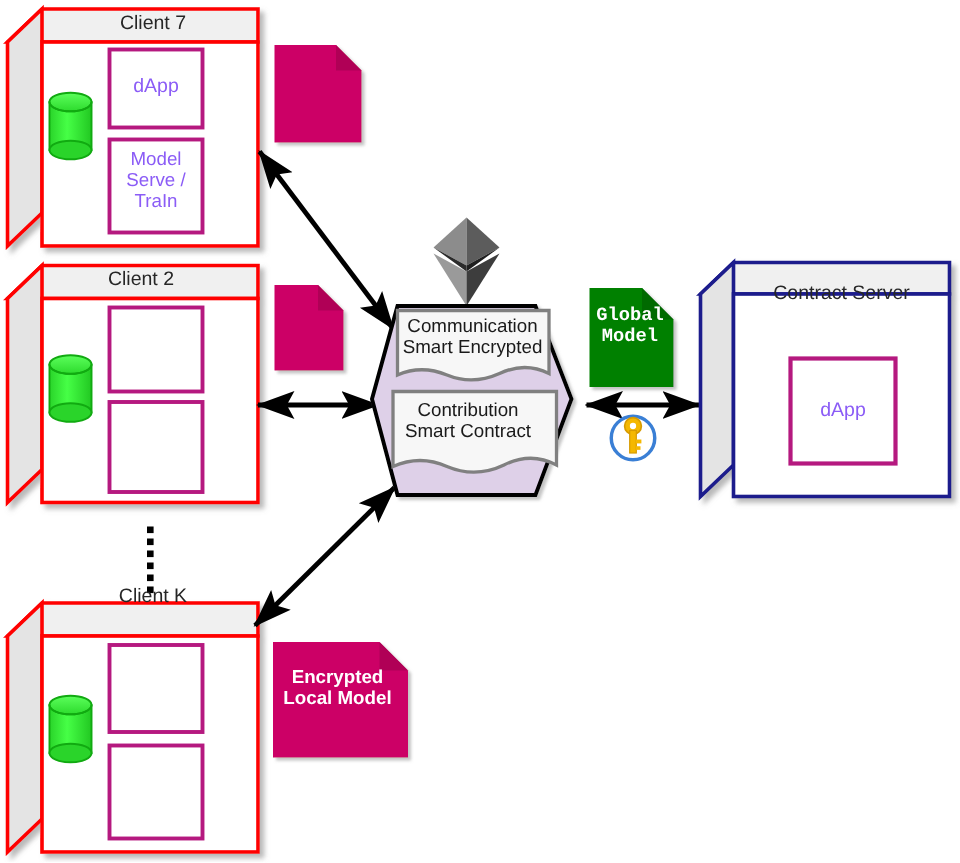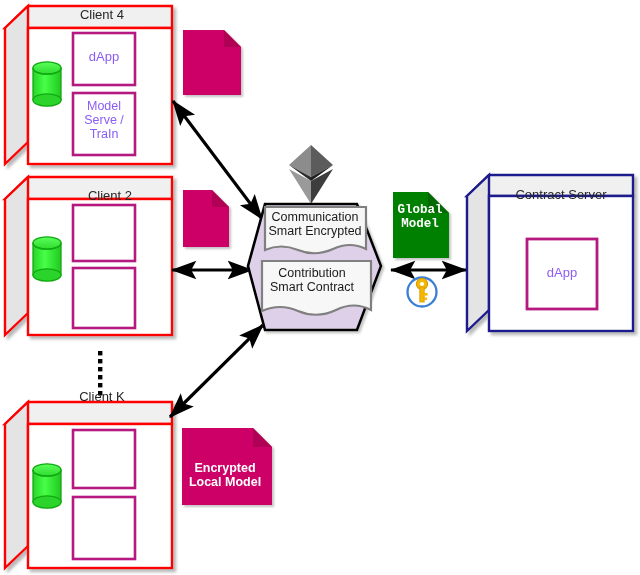--- a/index.html
+++ b/index.html
@@ -187,36 +187,36 @@
     </g>
 
     <g filter="url(#softShadow)">
       <polygon points="467,196 489,175 633,175 633,196" fill="#f0f0f0" stroke="#1a1a8c" stroke-width="2.4"></polygon>
       <polygon points="467,196 489,175 489,310 467,331" fill="#e4e4e4" stroke="#1a1a8c" stroke-width="2.4"></polygon>
       <rect x="489" y="196" width="144" height="135" fill="#ffffff" stroke="#1a1a8c" stroke-width="2.4"></rect>
     </g>
     <rect x="527" y="239" width="70" height="70" fill="#ffffff" stroke="#b5197f" stroke-width="2.8"></rect>
   </svg>
 
-  <div class="lbl client-title" style="left:40px; top:8px; width:124px;">Client 4</div>
+  <div class="lbl client-title" style="left:40px; top:8px; width:124px;">Client 7</div>
   <div class="lbl inner-label" style="left:73px; top:50px; width:62px;">dApp</div>
   <div class="lbl inner-label" style="left:71px; top:99px; width:66px; font-size:12.5px;">Model
 Serve /
 TraIn</div>
 
-  <div class="lbl client-title" style="left:48px; top:179px; width:124px;margin-top:10px;">Client 2</div>
+  <div class="lbl client-title" style="left:32px; top:179px; width:124px;">Client 2</div>
 
   <div class="lbl client-title" style="left:40px; top:390px; width:124px;">Client K</div>
 
   <div class="lbl contract-label" style="left:263px; top:210px; width:104px;">Communication
 Smart Encrypted</div>
   <div class="lbl contract-label" style="left:263px; top:266px; width:98px;">Contribution
 Smart Contract</div>
 
-  <div class="lbl doc-label" style="left:184px; top:444px; width:82px; font-size:12.5px;margin-top:17px;">Encrypted
+  <div class="lbl doc-label" style="left:184px; top:444px; width:82px; font-size:12.5px;">Encrypted
 Local Model</div>
 
   <div class="lbl doc-label" style="left:394px; top:203px; width:52px; font-size:12.5px;font-family:Liberation Mono, monospace;">Global
 Model</div>
 
   <div class="lbl server-title" style="left:495px; top:188px; width:132px;">Contract Server</div>
   <div class="lbl inner-label" style="left:527px; top:266px; width:70px;">dApp</div>
 
 </div>
 

